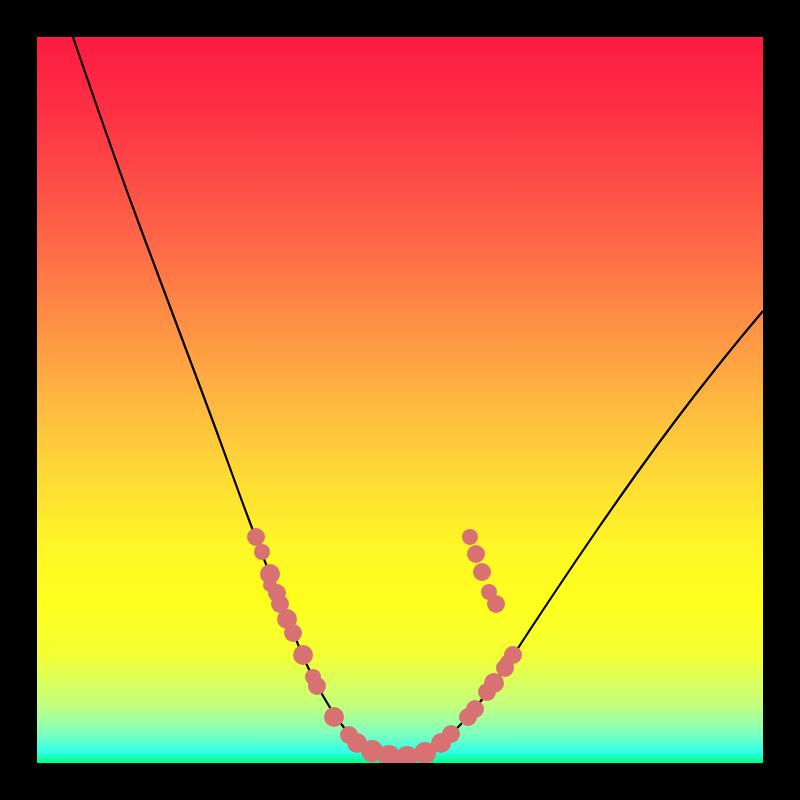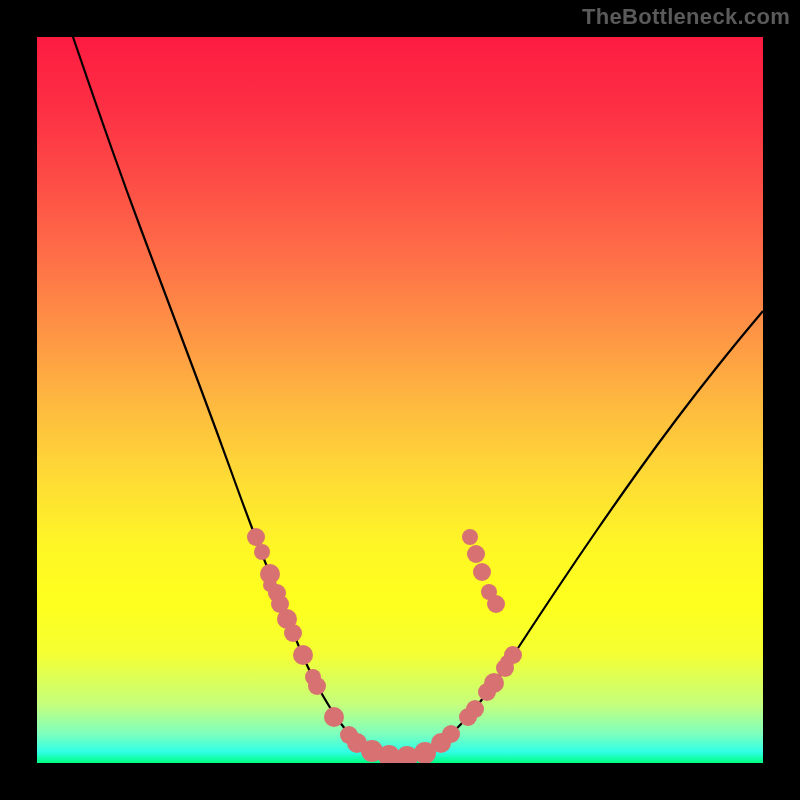--- a/index.html
+++ b/index.html
@@ -52,21 +52,20 @@
   }
   .dot {
     fill: #d87272;
     stroke: none;
   }
 </style>
 </head>
 <body>
 <div class="frame">
 
-  <div class="watermark">TheBottleneck.com</div>
 
   <div class="plot">
     <svg class="gradient" viewBox="0 0 726 726" preserveAspectRatio="none">
       <defs>
         <linearGradient id="bg" x1="0" y1="0" x2="0" y2="1">
 
         <stop offset="0%" stop-color="#fd1b41"></stop>
             <stop offset="10%" stop-color="#fd3044"></stop>
             <stop offset="20%" stop-color="#fd4d46"></stop>
             <stop offset="30%" stop-color="#fe6e47"></stop>

